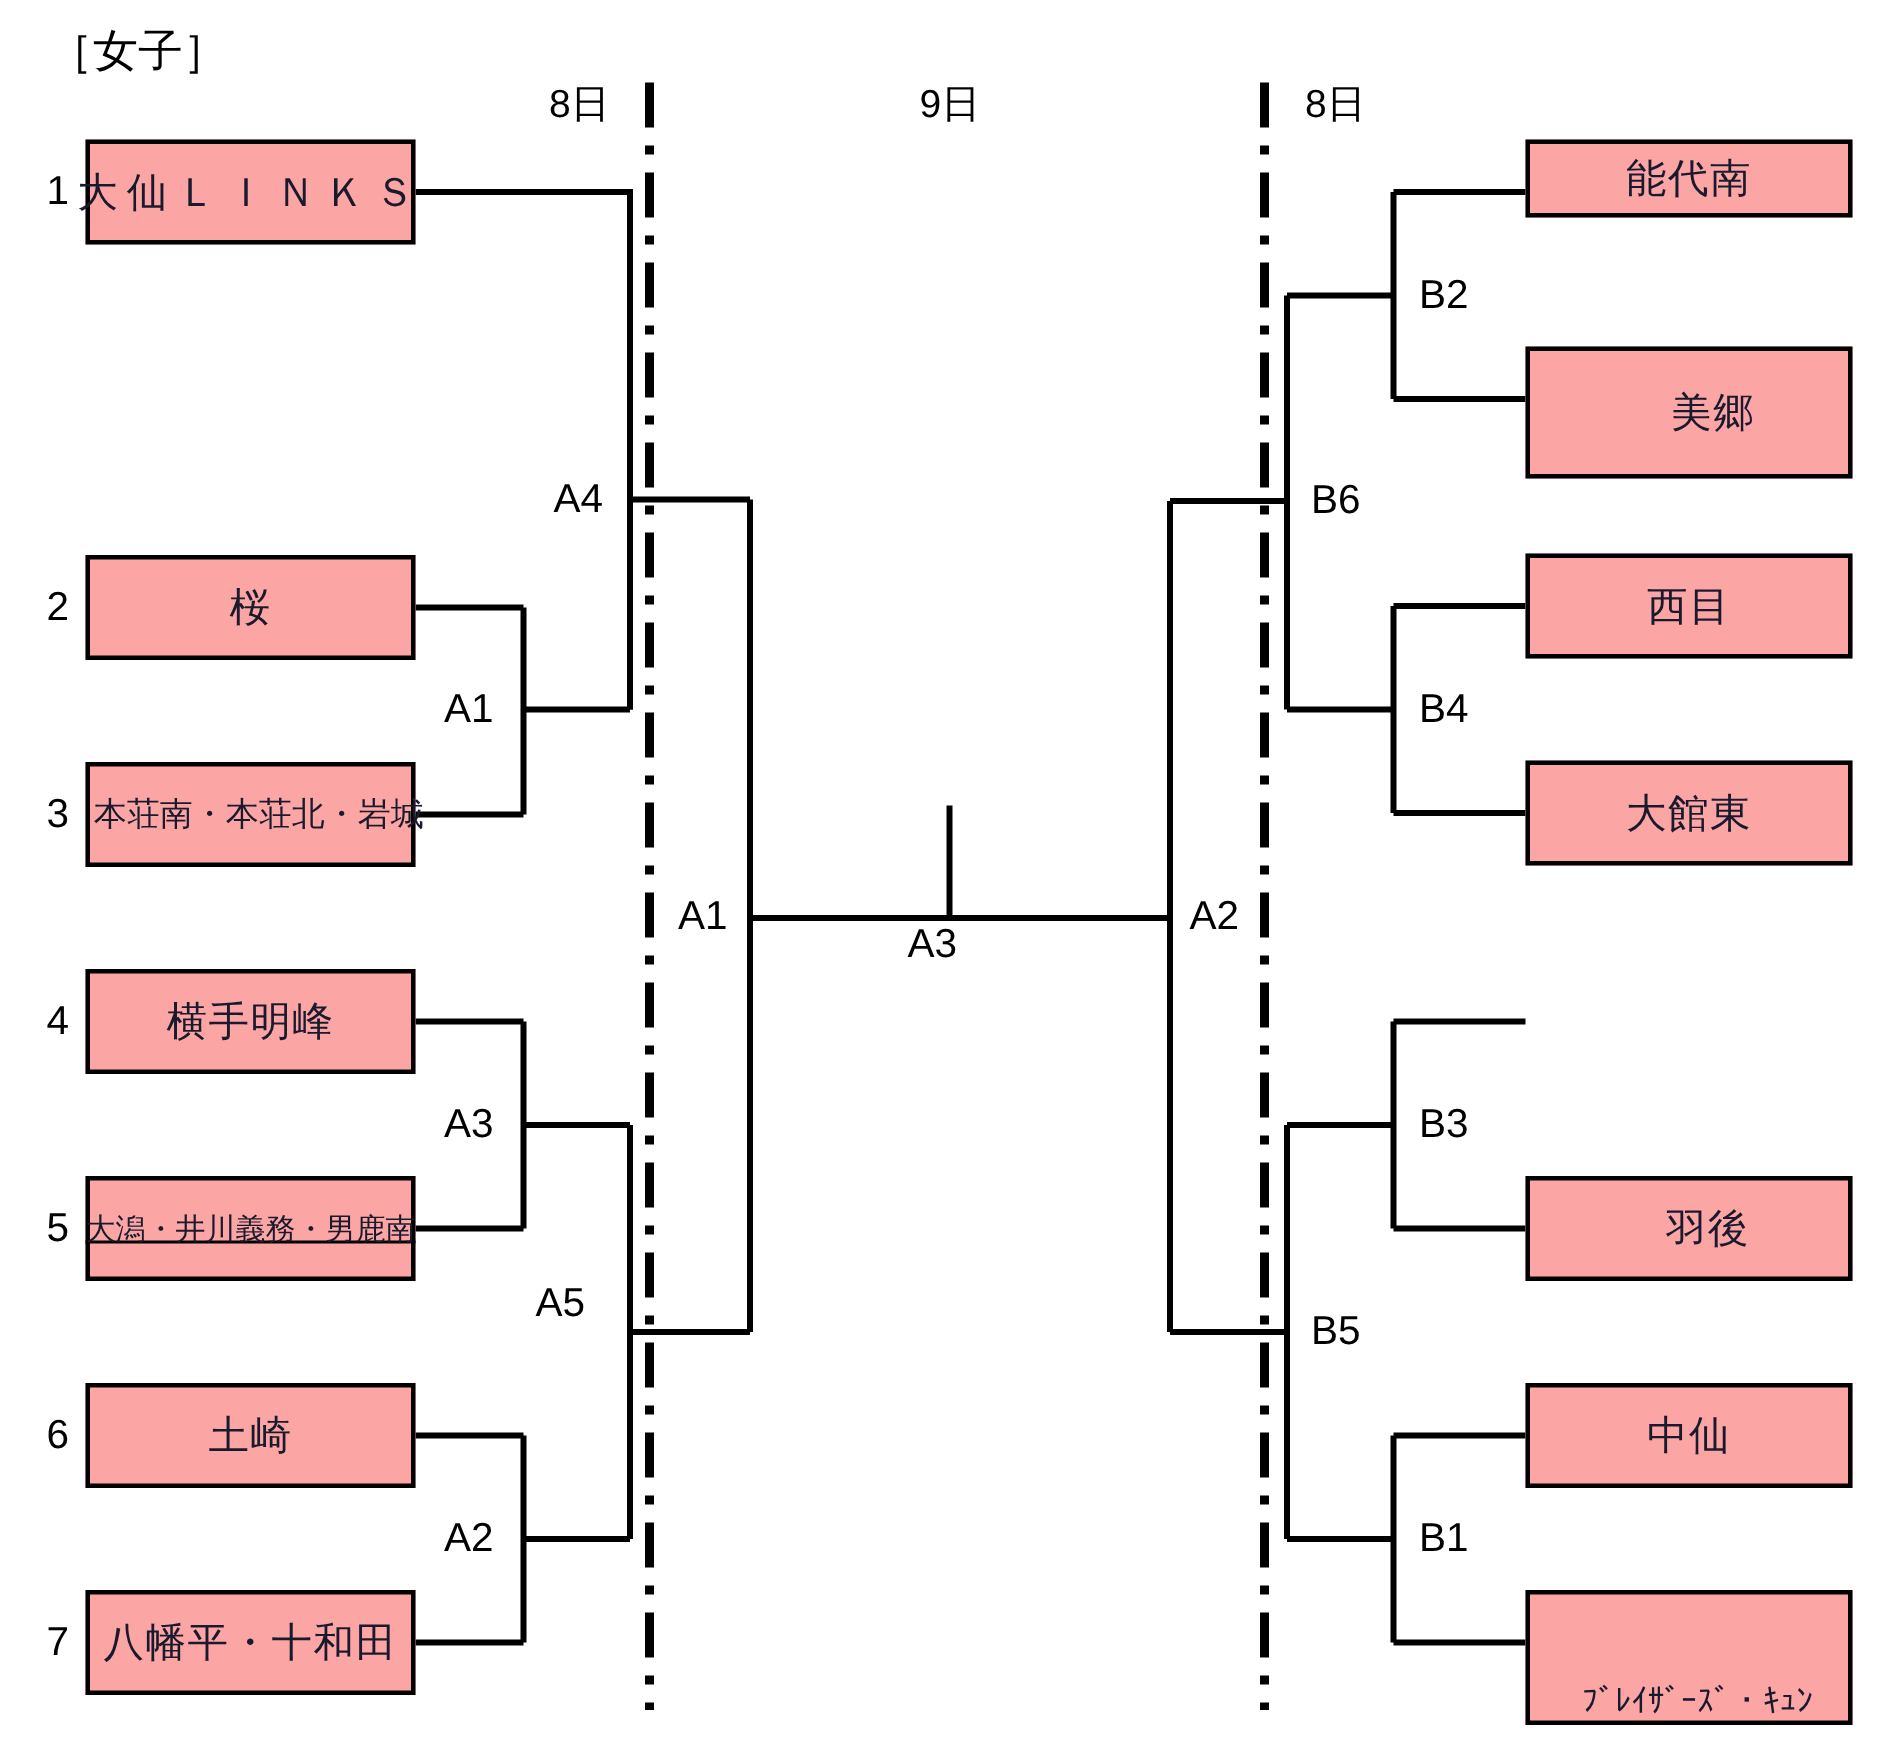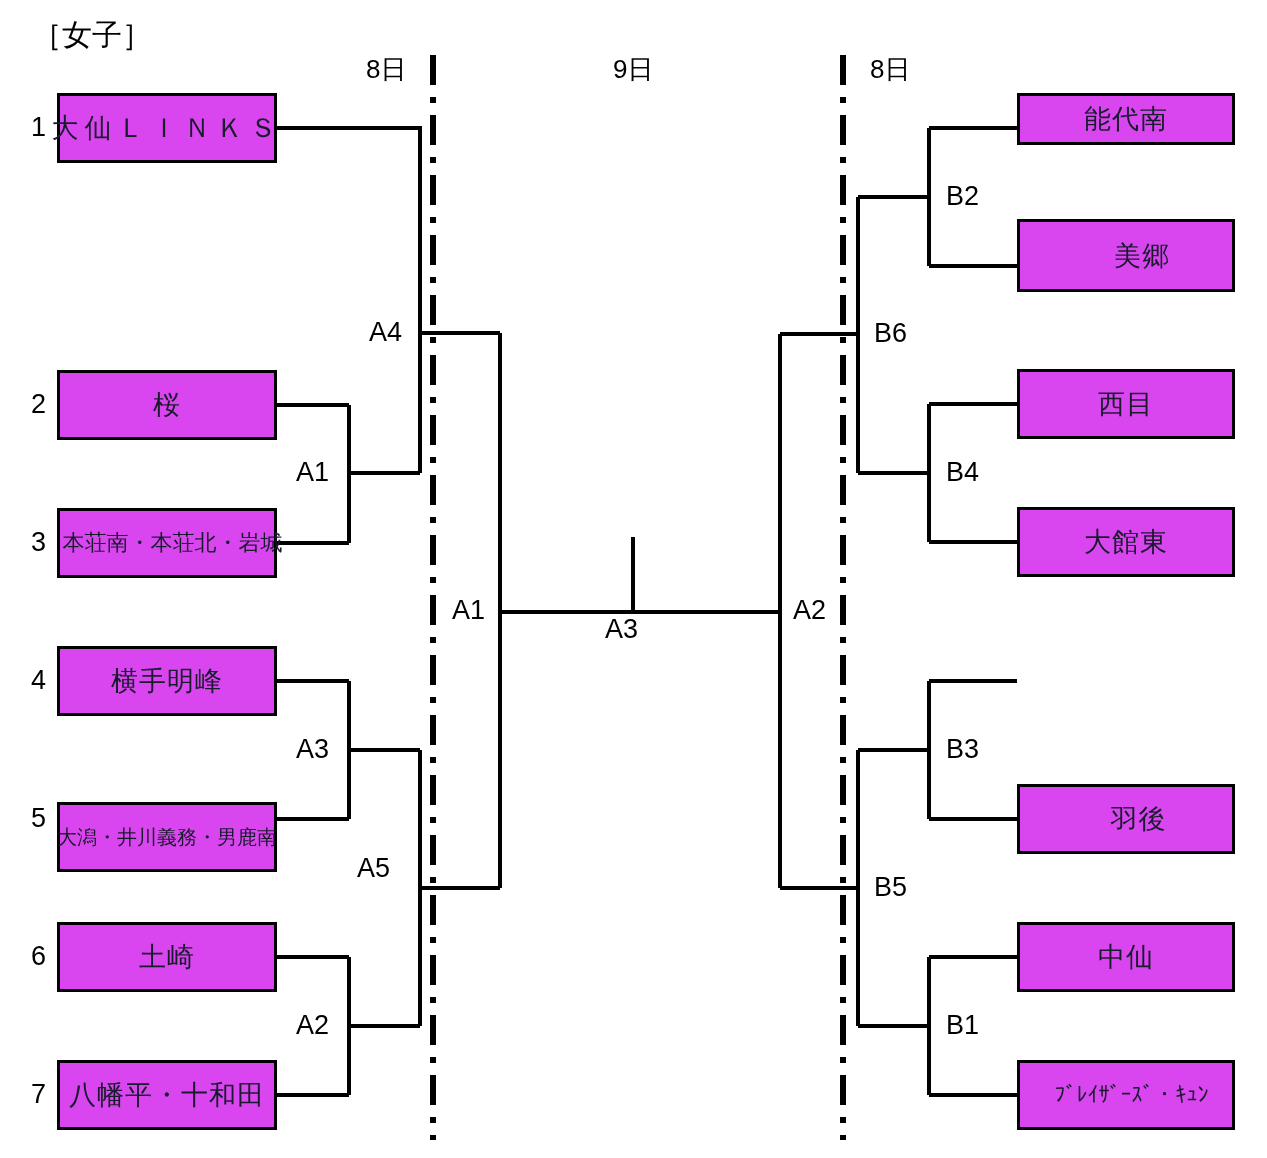--- a/index.html
+++ b/index.html
@@ -41,21 +41,21 @@
     font-size: 27px;
     text-align: right;
   }
   .match-label {
     font-size: 27px;
   }
   .team-box {
     position: absolute;
     box-sizing: border-box;
     border: 3px solid #000000;
-    background: #d946ef;
+    background: #fca5a5;
     display: flex;
     align-items: center;
     justify-content: center;
   }
   .team-name {
     font-size: 27px;
     color: #1a1a2e;
     white-space: nowrap;
     letter-spacing: 1px;
   }
@@ -167,21 +167,21 @@
   </div>
 
   <div class="team-box" style="left:57px; top:508px; width:220px; height:70px;">
     <span class="team-name sm">本荘南・本荘北・岩城</span>
   </div>
 
   <div class="team-box" style="left:57px; top:646px; width:220px; height:70px;">
     <span class="team-name">横手明峰</span>
   </div>
 
-  <div class="team-box" style="left:57px; top:802px; width:220px; height:70px;">
+  <div class="team-box" style="left:57px; top:784px; width:220px; height:70px;text-decoration:underline;">
     <span class="team-name xs">大潟・井川義務・男鹿南</span>
   </div>
 
   <div class="team-box" style="left:57px; top:922px; width:220px; height:70px;">
     <span class="team-name">土崎</span>
   </div>
 
   <div class="team-box" style="left:57px; top:1060px; width:220px; height:70px;">
     <span class="team-name">八幡平・十和田</span>
   </div>
@@ -192,42 +192,42 @@
   <div class="txt match-label" style="left:369px; top:319px;">A4</div>
   <div class="txt match-label" style="left:357px; top:855px;">A5</div>
   <div class="txt match-label" style="left:452px; top:597px;">A1</div>
 
   <div class="txt match-label" style="left:605px; top:616px;">A3</div>
 
   <div class="team-box" style="left:1017px; top:93px; width:218px; height:52px;">
     <span class="team-name">能代南</span>
   </div>
 
-  <div class="team-box" style="left:1017px; top:219px; width:218px; height:73px;padding-left:32px;">
+  <div class="team-box" style="left:1017px; top:231px; width:218px; height:88px;padding-left:32px;">
     <span class="team-name">美郷</span>
   </div>
 
   <div class="team-box" style="left:1017px; top:369px; width:218px; height:70px;">
     <span class="team-name">西目</span>
   </div>
 
   <div class="team-box" style="left:1017px; top:507px; width:218px; height:70px;">
     <span class="team-name">大館東</span>
   </div>
 
 
   <div class="team-box" style="left:1017px; top:784px; width:218px; height:70px;padding-left:25px;">
     <span class="team-name">羽後</span>
   </div>
 
   <div class="team-box" style="left:1017px; top:922px; width:218px; height:70px;">
     <span class="team-name">中仙</span>
   </div>
 
-  <div class="team-box" style="left:1017px; top:1060px; width:218px; height:70px;">
+  <div class="team-box" style="left:1017px; top:1060px; width:218px; height:90px;align-items:flex-end;">
     <span class="team-name sm">ﾌﾞﾚｲｻﾞｰｽﾞ・ｷｭﾝ</span>
   </div>
 
   <div class="txt match-label" style="left:946px; top:183px;">B2</div>
   <div class="txt match-label" style="left:946px; top:459px;">B4</div>
   <div class="txt match-label" style="left:874px; top:320px;">B6</div>
   <div class="txt match-label" style="left:946px; top:736px;">B3</div>
   <div class="txt match-label" style="left:946px; top:1012px;">B1</div>
   <div class="txt match-label" style="left:874px; top:874px;">B5</div>
   <div class="txt match-label" style="left:793px; top:597px;">A2</div>

